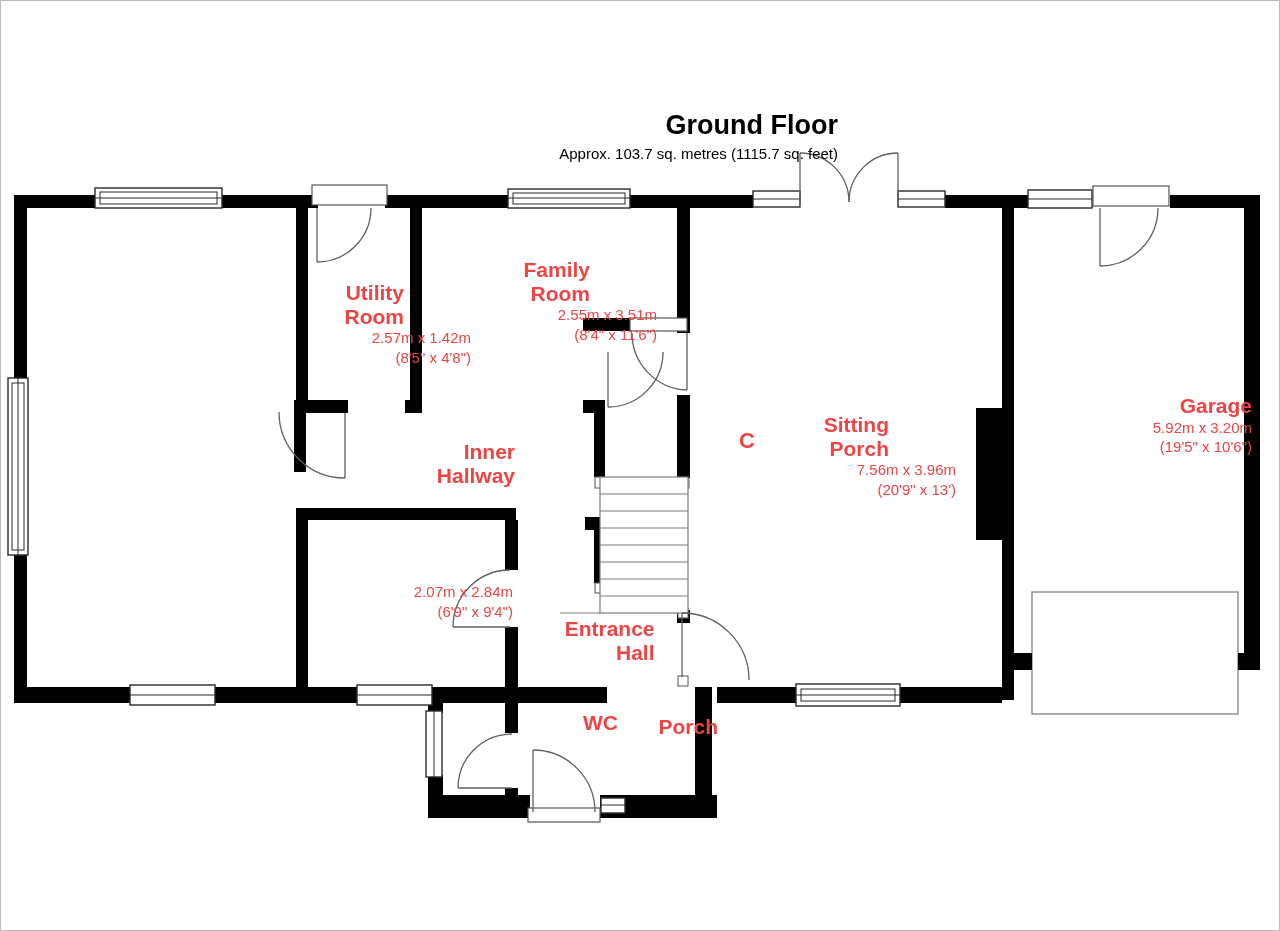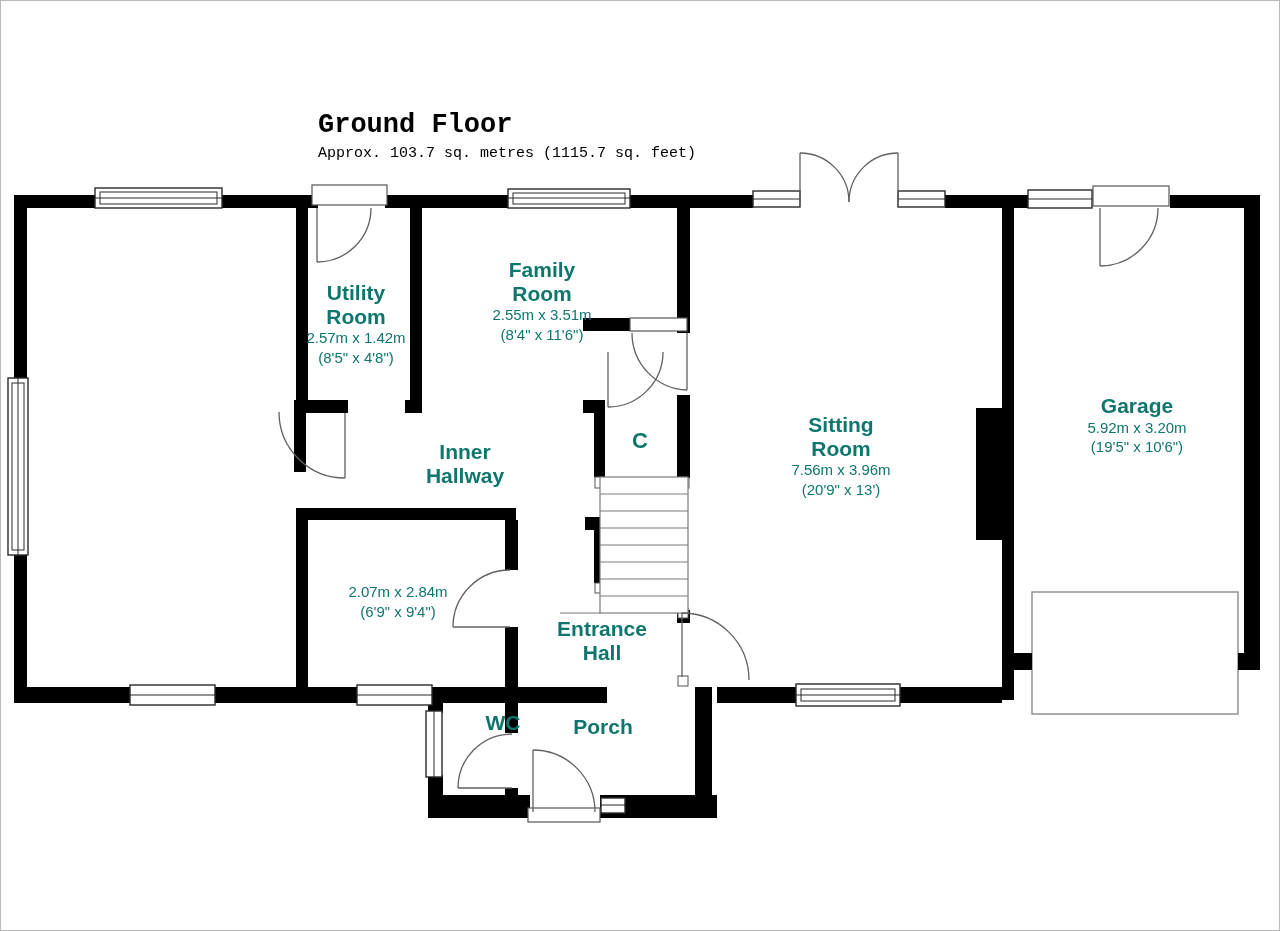--- a/index.html
+++ b/index.html
@@ -8,28 +8,28 @@
   #plan svg{position:absolute;left:0;top:0;}
   .wall{fill:#000;}
   .win{fill:#fff;stroke:#2a2a2a;stroke-width:1.4;}
   .win-in{fill:none;stroke:#2a2a2a;stroke-width:1;}
   .thresh{fill:#fff;stroke:#555;stroke-width:1.2;}
   .jamb{fill:#fff;stroke:#555;stroke-width:1;}
   .door{fill:none;stroke:#606060;stroke-width:1.3;}
   .stairline{stroke:#7a7a7a;stroke-width:1.2;fill:none;}
   .stairbox{fill:#fff;stroke:#7a7a7a;stroke-width:1.2;}
   .gdoor{fill:#fff;stroke:#8a8a8a;stroke-width:1.4;}
-  .room-label{position:absolute;transform:translate(-50%,-50%);text-align:center;width:230px;color:#0f766e;}
+  .room-label{position:absolute;transform:translate(-50%,-50%);text-align:right;width:230px;color:#ef4444;}
   .room-name{display:block;font-weight:bold;font-size:21px;line-height:1.12;margin:0 auto;}
   .room-dim{display:block;font-size:15px;line-height:1.3;white-space:nowrap;}
   .w-kitchen{max-width:175px;}
   .w-narrow{max-width:96px;}
   .w-inner{max-width:100px;}
   .w-entrance{max-width:105px;}
-  .titleblock{position:absolute;left:578px;top:136px;transform:translate(-50%,-50%);text-align:left;width:520px;font-family:Liberation Mono, monospace;}
+  .titleblock{position:absolute;left:578px;top:136px;transform:translate(-50%,-50%);text-align:right;width:520px;}
   .title-main{display:block;font-weight:bold;font-size:27px;line-height:1.1;}
   .title-sub{display:block;font-size:15px;margin-top:4px;}
   .c-label .room-name{font-size:22px;}
 </style>
 </head>
 <body>
 
 <div id="plan">
 
   <svg width="1280" height="931" viewBox="0 0 1280 931">
@@ -240,21 +240,21 @@
   <div class="room-label c-label" style="left:640px;top:441px;">
     <span class="room-name">C</span>
   </div>
 
   <div class="room-label" style="left:398px;top:601px;">
     <span class="room-dim">2.07m x 2.84m</span>
     <span class="room-dim">(6'9" x 9'4")</span>
   </div>
 
   <div class="room-label" style="left:841px;top:456px;">
-    <span class="room-name w-narrow">Sitting Room</span>
+    <span class="room-name w-narrow">Sitting Porch</span>
     <span class="room-dim">7.56m x 3.96m</span>
     <span class="room-dim">(20'9" x 13')</span>
   </div>
 
   <div class="room-label" style="left:1137px;top:425px;">
     <span class="room-name">Garage</span>
     <span class="room-dim">5.92m x 3.20m</span>
     <span class="room-dim">(19'5" x 10'6")</span>
   </div>
 

